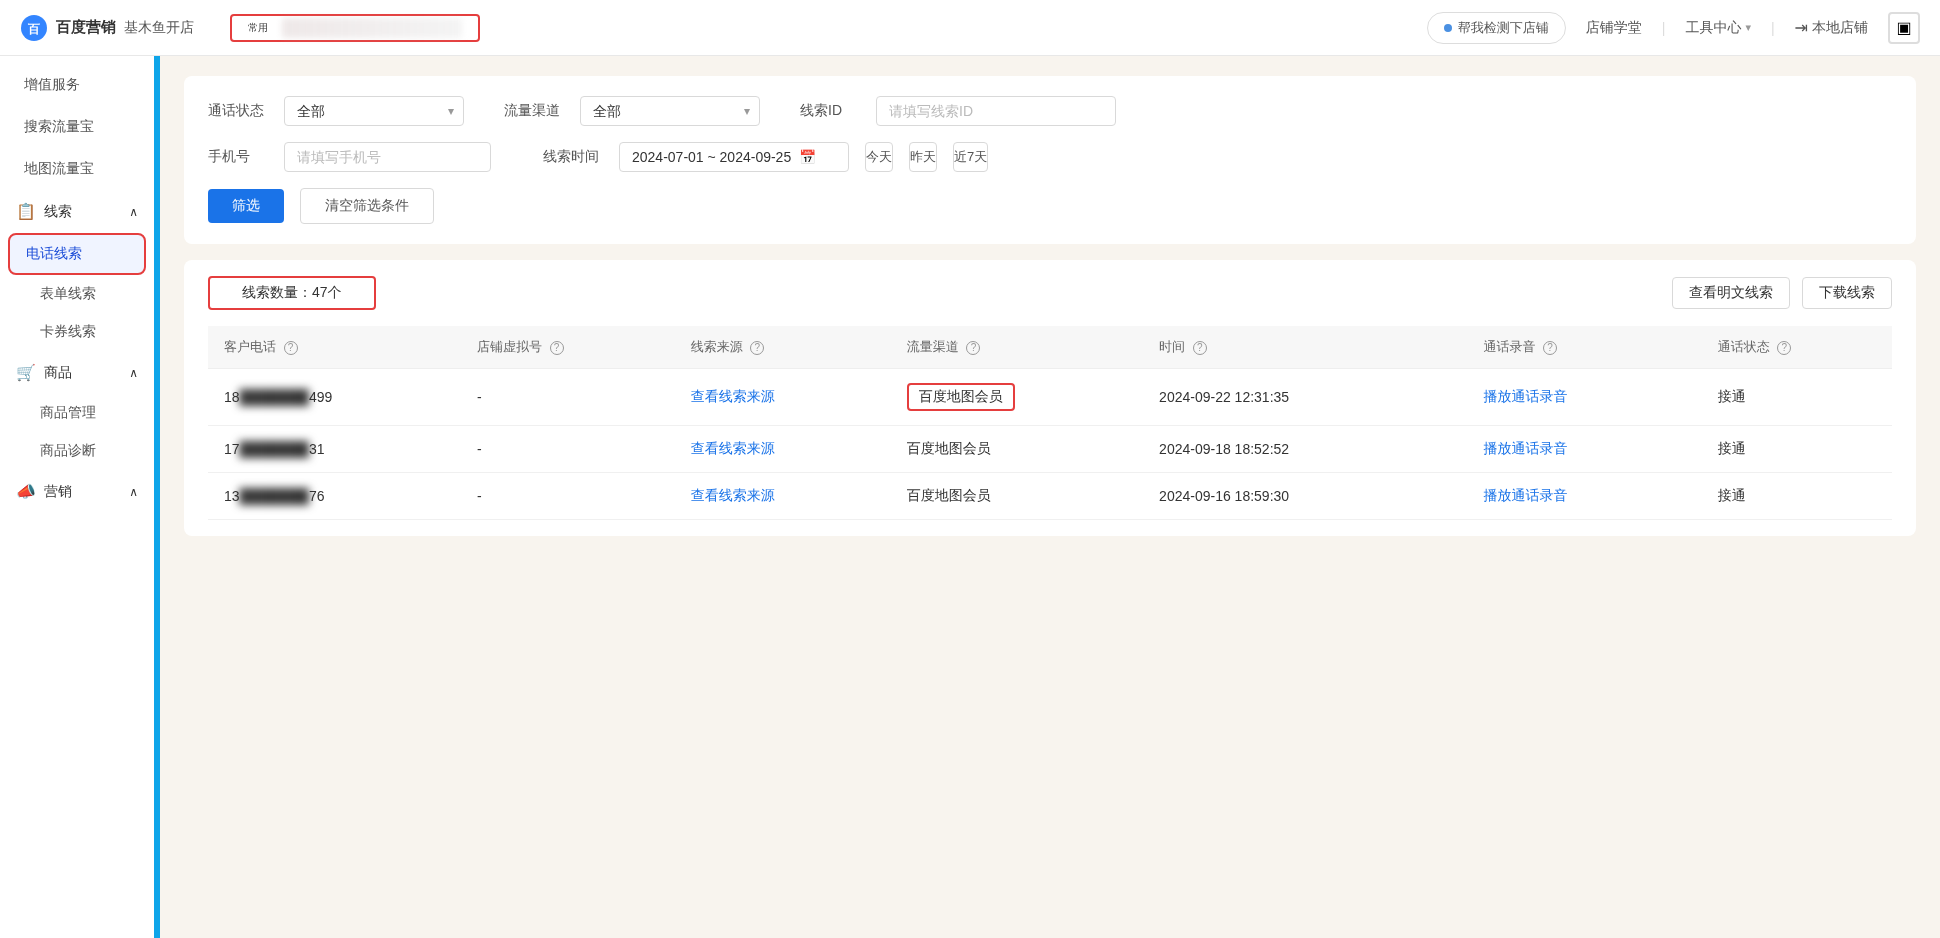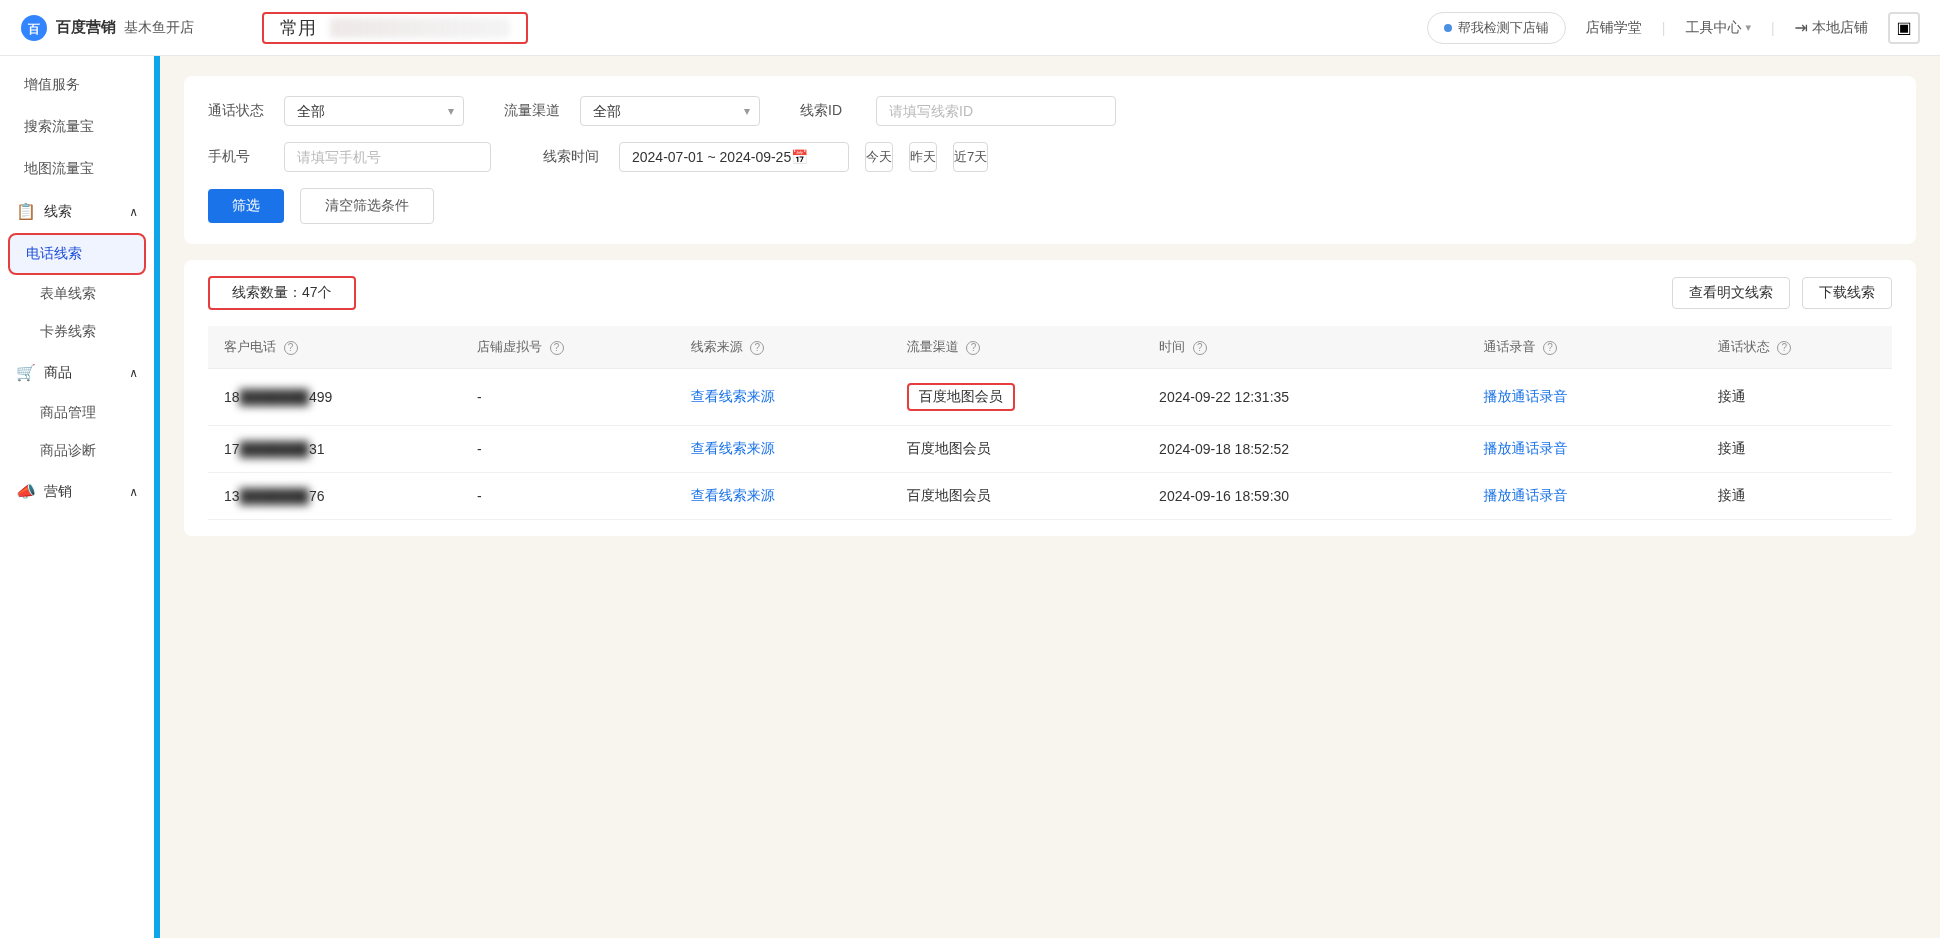--- a/index.html
+++ b/index.html
@@ -32,28 +32,27 @@
     .logo-icon {
       width: 28px;
       height: 28px;
     }
 
     .nav-tab-highlighted {
       border: 2px solid #e53e3e;
       border-radius: 4px;
       padding: 2px 16px;
       color: #333;
-      font-size: 18px;
+      font-size: 10px;
       cursor: pointer;
       background: #fff;
       min-width: 200px;
       display: flex;
       align-items: center;
       gap: 6px;
-      margin-left: 32px;
     }
     .nav-tab-blurred {
       flex: 1;
       height: 100%;
       background: linear-gradient(90deg, rgba(200,180,180,0.3), rgba(200,200,200,0.2));
       filter: blur(3px);
       border-radius: 3px;
     }
 
     .top-right {
@@ -224,20 +223,21 @@
     .filter-input::placeholder { color: #bbb; }
 
     .date-range-input {
       border: 1px solid #d9d9d9;
       border-radius: 4px;
       padding: 6px 12px;
       font-size: 14px;
       color: #333;
       display: flex;
       align-items: center;
+      gap: 8px;
       min-width: 230px;
       background: #fff;
     }
 
     .quick-date-btn {
       border: 1px solid #d9d9d9;
       border-radius: 4px;
       padding: 5px 0;
       font-size: 13px;
       color: #555;
@@ -272,21 +272,21 @@
     }
     .table-header-row {
       display: flex;
       align-items: center;
       justify-content: space-between;
       margin-bottom: 16px;
     }
     .lead-count {
       border: 2px solid #e53e3e;
       border-radius: 4px;
-      padding: 6px 22px;
+      padding: 6px 32px;
       font-size: 14px;
       color: #333;
     }
     .table-actions {
       display: flex;
       gap: 12px;
     }
     .table-action-btn {
       border: 1px solid #d9d9d9;
       border-radius: 4px;

